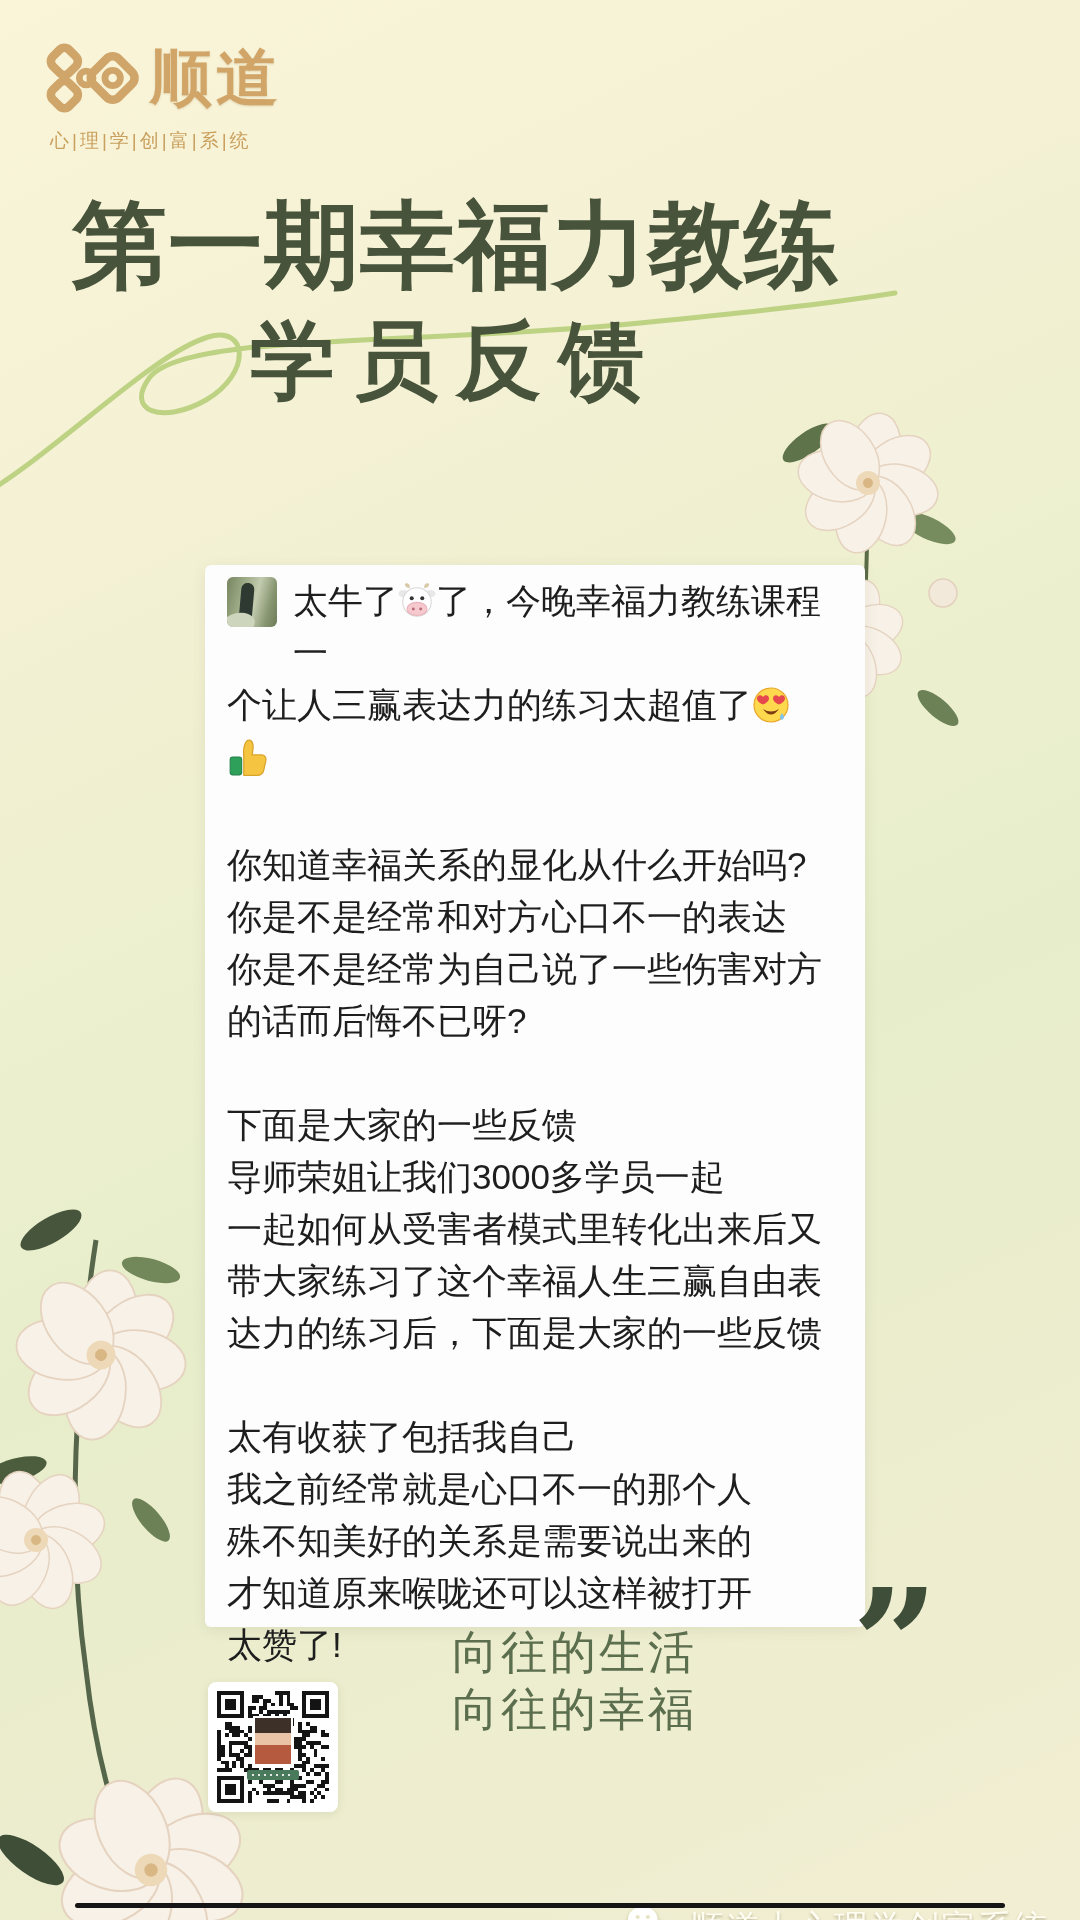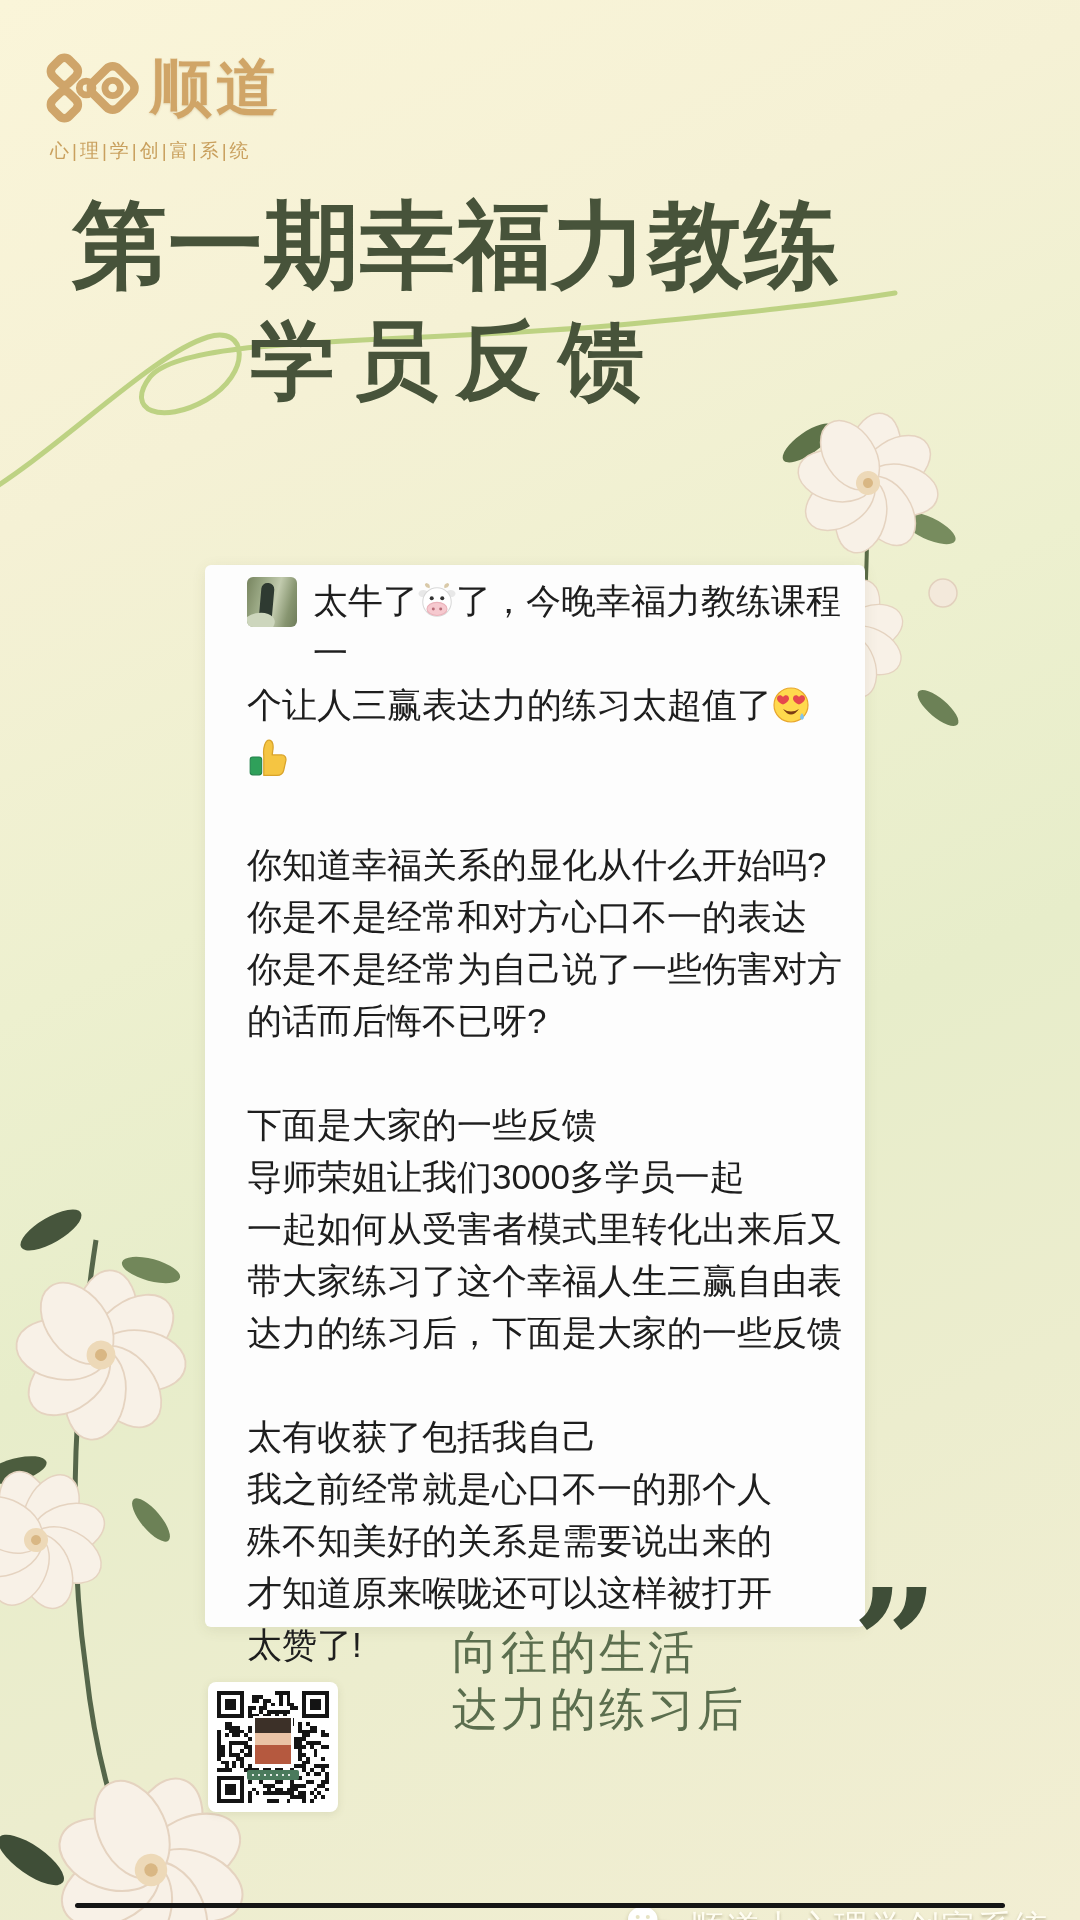--- a/index.html
+++ b/index.html
@@ -2,37 +2,37 @@
 <html><head>
 <meta charset="utf-8">
 <style>
   html,body{margin:0;padding:0;}
   body{background:#d8d8d8;font-family:"Liberation Sans",sans-serif;}
   .page{
     position:relative;width:1080px;height:1920px;margin:0 auto;overflow:hidden;
     background:linear-gradient(155deg,#faf5d9 0%,#f5f1d5 22%,#edf0cf 42%,#e7edca 58%,#ecedce 76%,#f2eed3 100%);
   }
   
-  .logo-block{position:absolute;left:46px;top:36px;margin-top:10px;}
+  .logo-block{position:absolute;left:46px;top:36px;}
   .logo-row{display:flex;align-items:center;gap:10px;}
   .logo-knot{width:94px;height:80px;}
   .logo-text{font-family:"DejaVu Serif",serif;font-weight:700;font-size:62px;color:#d0a567;
     text-shadow:0 1px 2px rgba(150,110,50,.25);letter-spacing:4px;}
   .logo-subtitle{margin-top:8px;margin-left:4px;font-size:19px;letter-spacing:3px;color:#c9a05e;white-space:nowrap;}
   
   .title-block{position:absolute;left:0;top:188px;width:912px;text-align:center;z-index:2;}
   .title-line1{font-family:"DejaVu Serif",serif;font-weight:700;font-size:95px;line-height:1.2;
     color:#47533a;letter-spacing:1px;margin:0;}
   .title-line2{font-family:"DejaVu Serif",serif;font-weight:700;font-size:85px;line-height:1.15;
     color:#47533a;letter-spacing:18px;margin:10px 0 0 0;}
   .swash{position:absolute;left:0;top:265px;width:910px;height:270px;z-index:1;pointer-events:none;}
   
   .card{position:absolute;left:205px;top:565px;width:660px;height:1062px;background:#fdfdfd;
     border-radius:6px;box-shadow:0 3px 14px rgba(90,90,50,.10);box-sizing:border-box;
-    padding:10px 15px 0 42px;z-index:3;}
+    padding:10px 15px 0 22px;z-index:3;}
   .card p{margin:0 0 52px 0;font-size:35px;line-height:52px;color:#1e1e1e;letter-spacing:0;}
   .card p:last-child{margin-bottom:8px;}
   .chat-avatar{float:left;width:50px;height:50px;margin:2px 16px 4px 0;border-radius:6px;position:relative;overflow:hidden;
     background:linear-gradient(105deg,#77845f 0%,#9aa884 28%,#c2cbae 55%,#879570 80%,#6e7c5a 100%);}
   .chat-avatar::before{content:"";position:absolute;left:13px;top:6px;width:13px;height:42px;border-radius:6px;
     background:#2e3a31;transform:rotate(5deg);}
   .chat-avatar::after{content:"";position:absolute;left:-6px;bottom:-8px;width:34px;height:22px;border-radius:50%;
     background:#cdd6bd;transform:rotate(-12deg);}
   .emoji{display:inline-block;vertical-align:-7px;}
   .thumb-line{height:56px;line-height:56px;}
@@ -215,21 +215,21 @@
       </g>
       <path id="qr-modules" fill="#141414" d="M15 0h1v1h-1zM16 0h1v1h-1zM17 0h1v1h-1zM18 0h1v1h-1zM9 1h1v1h-1zM10 1h1v1h-1zM11 1h1v1h-1zM16 1h1v1h-1zM18 1h1v1h-1zM9 2h1v1h-1zM10 2h1v1h-1zM12 2h1v1h-1zM13 2h1v1h-1zM16 2h1v1h-1zM18 2h1v1h-1zM12 3h1v1h-1zM14 3h1v1h-1zM16 3h1v1h-1zM18 3h1v1h-1zM19 3h1v1h-1zM8 4h1v1h-1zM9 4h1v1h-1zM11 4h1v1h-1zM12 4h1v1h-1zM19 4h1v1h-1zM20 4h1v1h-1zM8 5h1v1h-1zM11 5h1v1h-1zM13 5h1v1h-1zM14 5h1v1h-1zM15 5h1v1h-1zM16 5h1v1h-1zM17 5h1v1h-1zM18 5h1v1h-1zM8 6h1v1h-1zM9 6h1v1h-1zM10 6h1v1h-1zM12 6h1v1h-1zM13 6h1v1h-1zM15 6h1v1h-1zM17 6h1v1h-1zM10 7h1v1h-1zM11 7h1v1h-1zM12 7h1v1h-1zM13 7h1v1h-1zM15 7h1v1h-1zM19 7h1v1h-1zM2 8h1v1h-1zM3 8h1v1h-1zM10 8h1v1h-1zM11 8h1v1h-1zM13 8h1v1h-1zM15 8h1v1h-1zM18 8h1v1h-1zM19 8h1v1h-1zM21 8h1v1h-1zM23 8h1v1h-1zM2 9h1v1h-1zM3 9h1v1h-1zM4 9h1v1h-1zM5 9h1v1h-1zM8 9h1v1h-1zM21 9h1v1h-1zM24 9h1v1h-1zM25 9h1v1h-1zM0 10h1v1h-1zM3 10h1v1h-1zM4 10h1v1h-1zM5 10h1v1h-1zM6 10h1v1h-1zM8 10h1v1h-1zM21 10h1v1h-1zM22 10h1v1h-1zM23 10h1v1h-1zM24 10h1v1h-1zM25 10h1v1h-1zM27 10h1v1h-1zM0 11h1v1h-1zM2 11h1v1h-1zM4 11h1v1h-1zM5 11h1v1h-1zM7 11h1v1h-1zM22 11h1v1h-1zM23 11h1v1h-1zM27 11h1v1h-1zM28 11h1v1h-1zM0 12h1v1h-1zM8 12h1v1h-1zM20 12h1v1h-1zM21 12h1v1h-1zM22 12h1v1h-1zM0 13h1v1h-1zM3 13h1v1h-1zM4 13h1v1h-1zM5 13h1v1h-1zM6 13h1v1h-1zM7 13h1v1h-1zM20 13h1v1h-1zM21 13h1v1h-1zM23 13h1v1h-1zM24 13h1v1h-1zM25 13h1v1h-1zM26 13h1v1h-1zM0 14h1v1h-1zM1 14h1v1h-1zM3 14h1v1h-1zM7 14h1v1h-1zM8 14h1v1h-1zM20 14h1v1h-1zM21 14h1v1h-1zM22 14h1v1h-1zM24 14h1v1h-1zM27 14h1v1h-1zM28 14h1v1h-1zM0 15h1v1h-1zM1 15h1v1h-1zM3 15h1v1h-1zM6 15h1v1h-1zM8 15h1v1h-1zM21 15h1v1h-1zM25 15h1v1h-1zM0 16h1v1h-1zM1 16h1v1h-1zM3 16h1v1h-1zM4 16h1v1h-1zM5 16h1v1h-1zM7 16h1v1h-1zM8 16h1v1h-1zM21 16h1v1h-1zM22 16h1v1h-1zM25 16h1v1h-1zM0 17h1v1h-1zM5 17h1v1h-1zM6 17h1v1h-1zM21 17h1v1h-1zM23 17h1v1h-1zM27 17h1v1h-1zM1 18h1v1h-1zM2 18h1v1h-1zM4 18h1v1h-1zM6 18h1v1h-1zM22 18h1v1h-1zM23 18h1v1h-1zM2 19h1v1h-1zM4 19h1v1h-1zM6 19h1v1h-1zM8 19h1v1h-1zM20 19h1v1h-1zM21 19h1v1h-1zM22 19h1v1h-1zM25 19h1v1h-1zM26 19h1v1h-1zM27 19h1v1h-1zM28 19h1v1h-1zM0 20h1v1h-1zM1 20h1v1h-1zM2 20h1v1h-1zM3 20h1v1h-1zM7 20h1v1h-1zM8 20h1v1h-1zM9 20h1v1h-1zM10 20h1v1h-1zM12 20h1v1h-1zM13 20h1v1h-1zM15 20h1v1h-1zM16 20h1v1h-1zM19 20h1v1h-1zM22 20h1v1h-1zM24 20h1v1h-1zM27 20h1v1h-1zM8 21h1v1h-1zM9 21h1v1h-1zM12 21h1v1h-1zM14 21h1v1h-1zM17 21h1v1h-1zM18 21h1v1h-1zM20 21h1v1h-1zM23 21h1v1h-1zM25 21h1v1h-1zM26 21h1v1h-1zM28 21h1v1h-1zM16 22h1v1h-1zM17 22h1v1h-1zM18 22h1v1h-1zM19 22h1v1h-1zM20 22h1v1h-1zM21 22h1v1h-1zM28 22h1v1h-1zM8 23h1v1h-1zM11 23h1v1h-1zM15 23h1v1h-1zM16 23h1v1h-1zM19 23h1v1h-1zM23 23h1v1h-1zM24 23h1v1h-1zM27 23h1v1h-1zM28 23h1v1h-1zM12 24h1v1h-1zM13 24h1v1h-1zM14 24h1v1h-1zM19 24h1v1h-1zM20 24h1v1h-1zM21 24h1v1h-1zM22 24h1v1h-1zM26 24h1v1h-1zM27 24h1v1h-1zM9 25h1v1h-1zM13 25h1v1h-1zM15 25h1v1h-1zM16 25h1v1h-1zM18 25h1v1h-1zM19 25h1v1h-1zM20 25h1v1h-1zM25 25h1v1h-1zM28 25h1v1h-1zM8 26h1v1h-1zM10 26h1v1h-1zM12 26h1v1h-1zM13 26h1v1h-1zM14 26h1v1h-1zM15 26h1v1h-1zM16 26h1v1h-1zM17 26h1v1h-1zM18 26h1v1h-1zM19 26h1v1h-1zM21 26h1v1h-1zM22 26h1v1h-1zM24 26h1v1h-1zM26 26h1v1h-1zM8 27h1v1h-1zM19 27h1v1h-1zM20 27h1v1h-1zM21 27h1v1h-1zM22 27h1v1h-1zM25 27h1v1h-1zM27 27h1v1h-1zM8 28h1v1h-1zM13 28h1v1h-1zM14 28h1v1h-1zM15 28h1v1h-1zM18 28h1v1h-1zM22 28h1v1h-1zM24 28h1v1h-1z"></path>
     </svg>
     <div class="qr-avatar"></div>
     <div class="qr-avatar-label"></div>
   </div>
 
   <div class="quote-mark">”</div>
   <div class="slogan">
     <div>向往的生活</div>
-    <div>达力的练习后</div>
+    <div>向往的幸福</div>
   </div>
 
   <div class="footer">
     <svg class="wechat-icon" viewBox="0 0 60 52">
       <path d="M20 3 C11 3 4 9 4 16.5 C4 20.8 6.3 24.5 10 26.9 L8.5 32 L14 29 C15.9 29.6 17.9 30 20 30 C29 30 36 24 36 16.5 C36 9 29 3 20 3 Z" fill="#ffffff"></path>
       <circle cx="14.5" cy="14" r="2.2" fill="#e6e3c4"></circle>
         <circle cx="25.5" cy="14" r="2.2" fill="#e6e3c4"></circle>
       <path d="M39 18 C30 18 23 23.6 23 30.5 C23 37.4 30 43 39 43 C41 43 42.9 42.7 44.6 42.2 L50 45 L48.6 40.2 C52.5 37.9 55 34 55 30.5 C55 23.6 48 18 39 18 Z" fill="#ffffff"></path>
       <circle cx="33.5" cy="28.5" r="2.3" fill="#e6e3c4"></circle>
         <circle cx="44.5" cy="28.5" r="2.3" fill="#e6e3c4"></circle>

